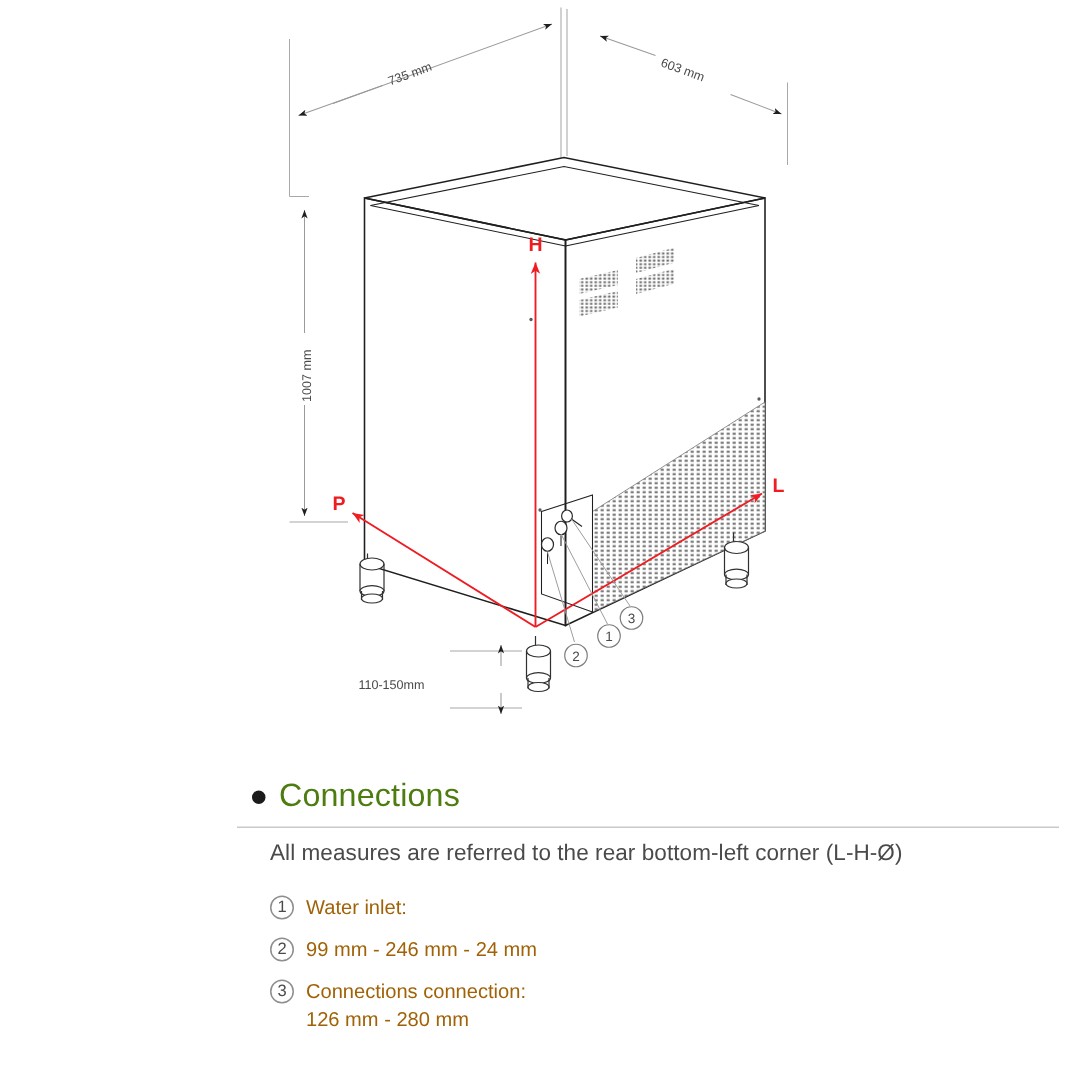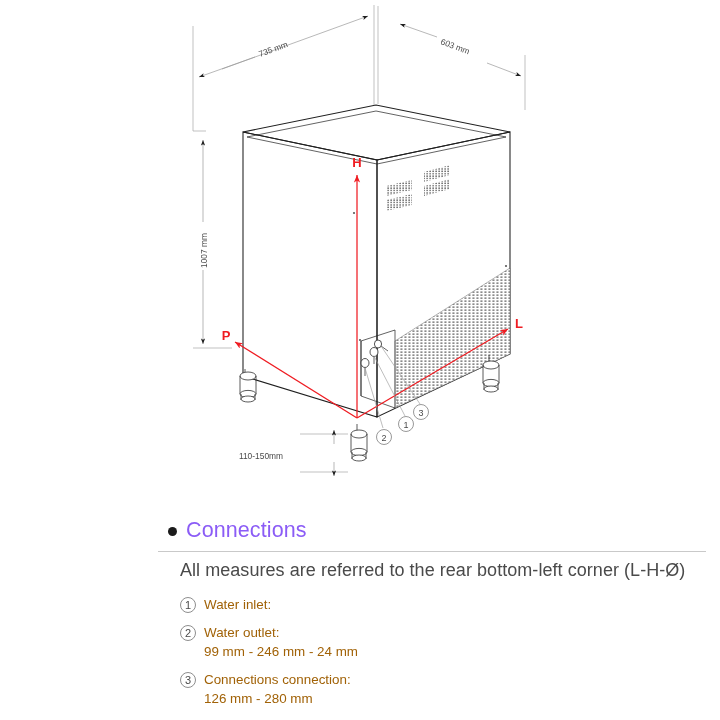--- a/index.html
+++ b/index.html
@@ -53,39 +53,39 @@
     height: 9px;
     border-radius: 50%;
     background: #1b1b1b;
     flex: none;
     position: relative;
     top: 1px;
   }
   .section-title {
     font-size: 21.5px;
     font-weight: 400;
-    color: #8b5cf6;
+    color: #4d7c0f;
     letter-spacing: 0.1px;
     line-height: 1;
   }
 
   .divider {
     position: absolute;
     left: 158px;
     top: 51px;
     width: 548px;
     height: 1px;
     background: #c9c9c9;
   }
 
   .subtitle {
     position: absolute;
     left: 180px;
     top: 60px;
-    font-size: 18px;
+    font-size: 15px;
     color: #4a4a4a;
     letter-spacing: 0.05px;
   }
 
   .conn-list {
     position: absolute;
     left: 180px;
     top: 95px;
     width: 500px;
   }
@@ -324,21 +324,20 @@
     <div class="conn-item">
       <span class="conn-marker">1</span>
       <span class="conn-text">
         <span class="conn-label">Water inlet:</span>
       </span>
     </div>
 
     <div class="conn-item">
       <span class="conn-marker">2</span>
       <span class="conn-text">
-        <span class="conn-label">Water outlet:</span>
         <span class="conn-values">99 mm - 246 mm - 24 mm</span>
       </span>
     </div>
 
     <div class="conn-item">
       <span class="conn-marker">3</span>
       <span class="conn-text">
         <span class="conn-label">Connections connection:</span>
         <span class="conn-values">126 mm - 280 mm</span>
       </span>

